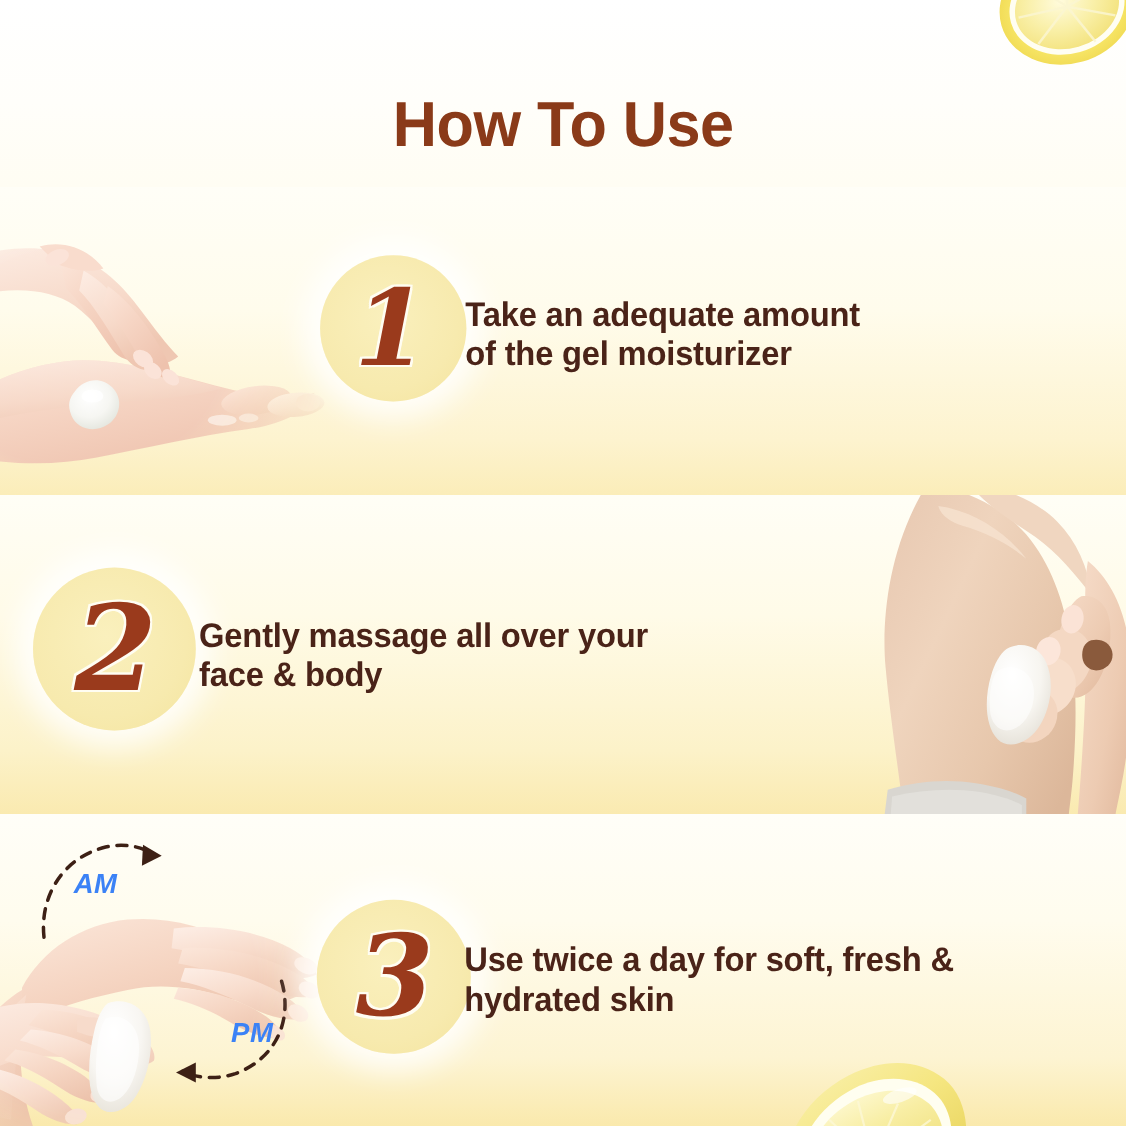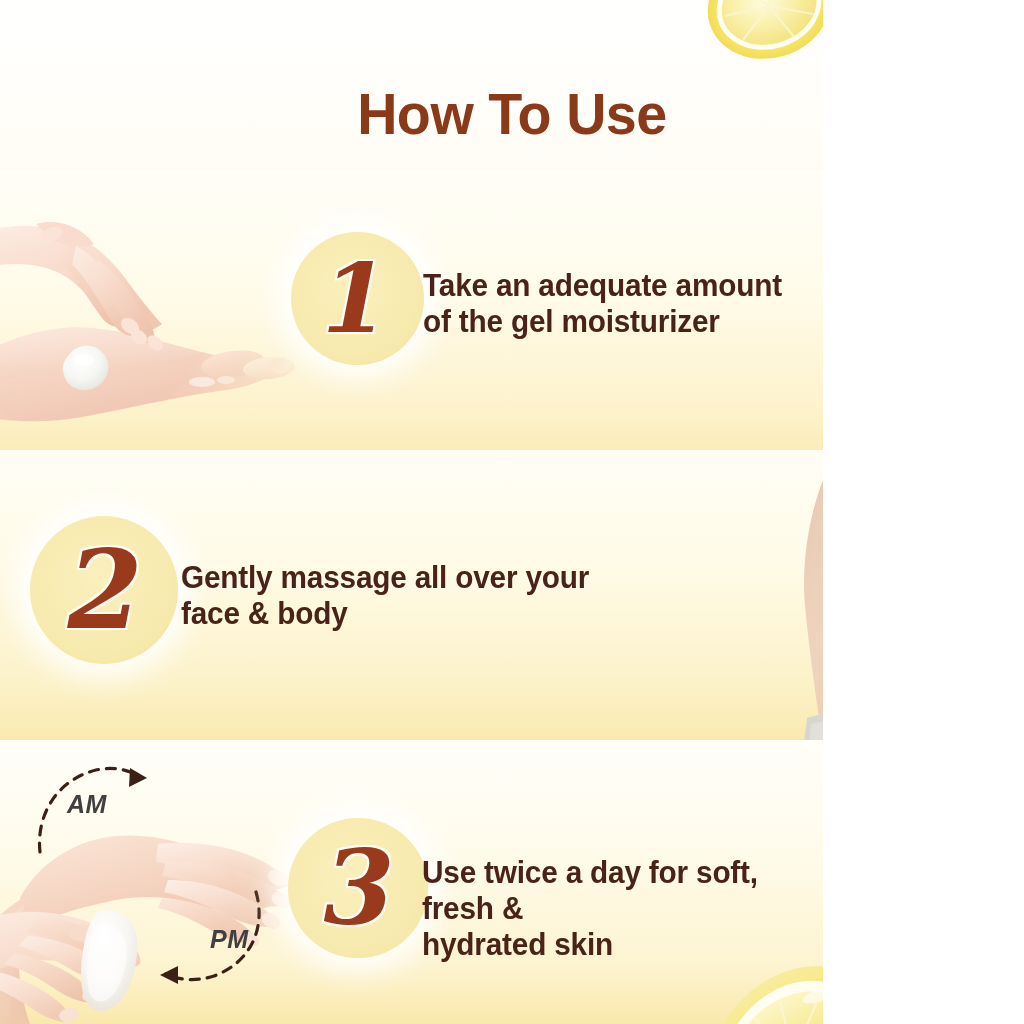--- a/index.html
+++ b/index.html
@@ -5,21 +5,21 @@
   * { margin:0; padding:0; box-sizing:border-box; }
   html,body{ width:1024px; height:1024px; }
   body{
     font-family:"Liberation Sans", sans-serif;
     background:#FFFFFF;
     overflow:hidden;
     position:relative;
   }
   .page{
     position:relative;
-    width:823px; height:1024px;
+    width:1024px; height:1024px;
     overflow:hidden;
   }
 
   
   .band{ position:absolute; left:0; width:1024px; overflow:hidden; }
 
   #band-title{
     top:0; height:170px;
     background:linear-gradient(180deg,#FFFFFF 0%,#FFFEFA 55%,#FFFDF3 100%);
   }
@@ -124,21 +124,21 @@
     mask-image:radial-gradient(ellipse 86% 84% at 34% 52%, #000 52%, rgba(0,0,0,0.6) 76%, transparent 97%);
   }
 
   
   #lemon-top-right{ position:absolute; right:-8px; top:-36px; width:132px; height:118px; }
   #lemon-bottom{ position:absolute; left:690px; bottom:-34px; width:190px; height:108px; }
 
   
   .ampm-label{
     position:absolute;
-    color:#404040;
+    color:#3b82f6;
     font-weight:bold;
     font-style:italic;
     font-size:25px;
     letter-spacing:0.5px;
   }
   #label-am{ left:67px; top:790px; }
   #label-pm{ left:190px; top:925px;margin-left:20px; }
   #arrow-am{ position:absolute; left:30px; top:760px; width:130px; height:105px; }
   #arrow-pm{ position:absolute; left:140px; top:880px; width:130px; height:110px; }
 </style>

